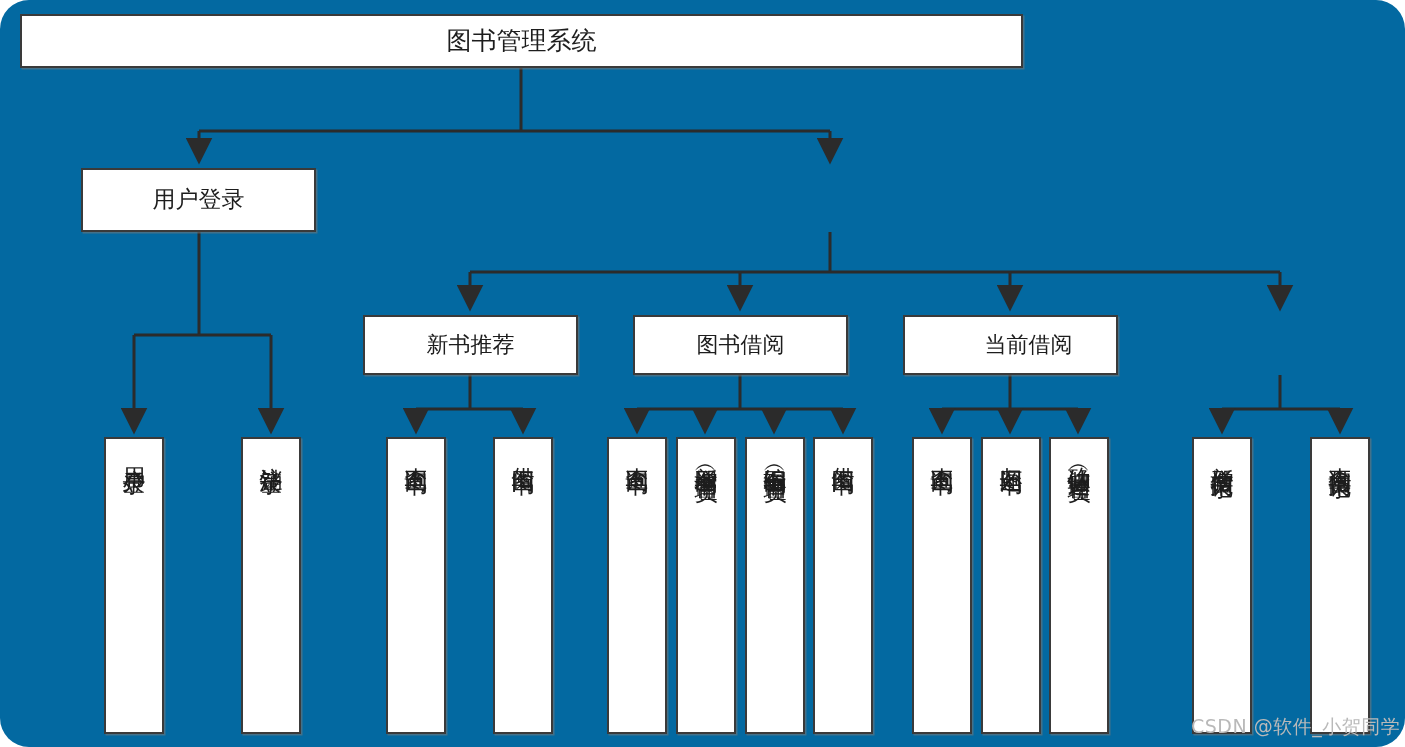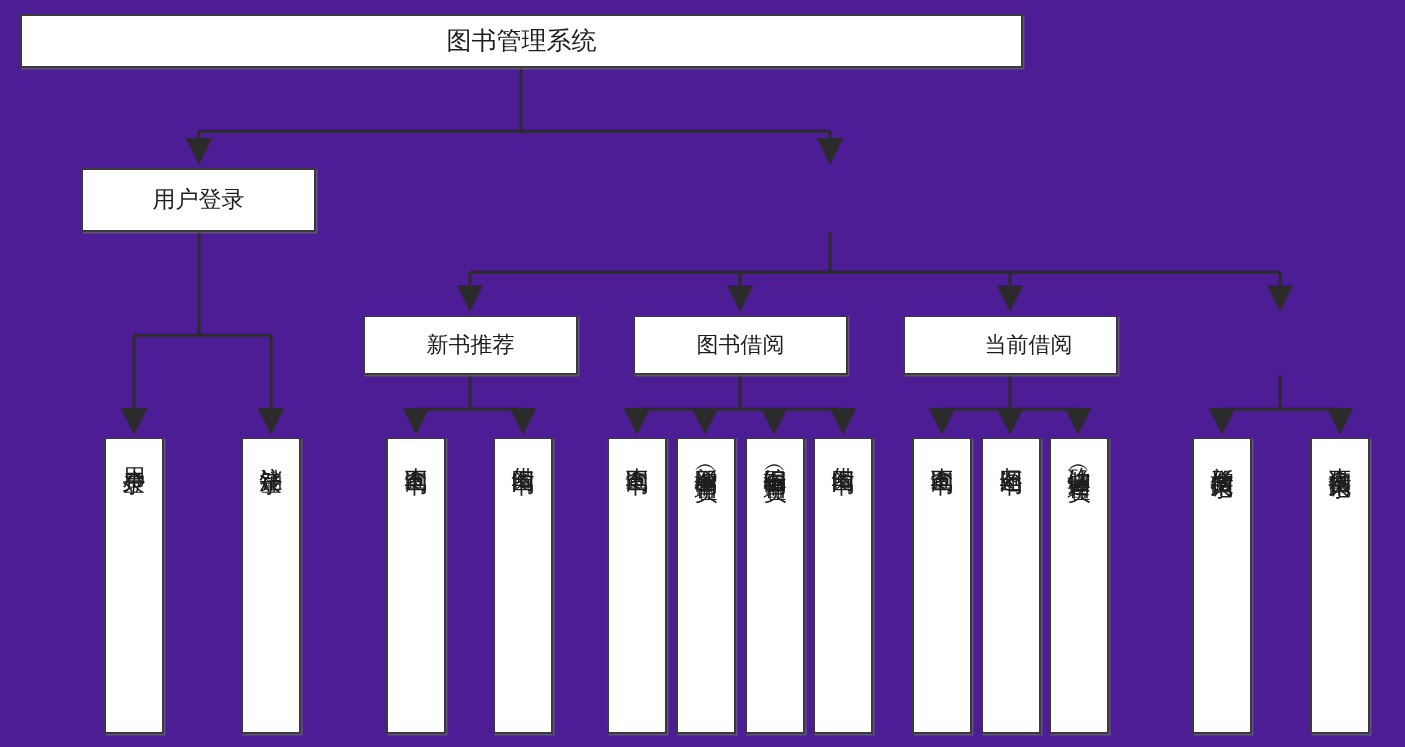--- a/index.html
+++ b/index.html
@@ -8,22 +8,23 @@
     padding: 0;
     background: #ffffff;
   }
   body {
     font-family: "DejaVu Sans", "Liberation Sans", sans-serif;
   }
   #diagram-root {
     position: relative;
     width: 1405px;
     height: 747px;
-    background: #4c1d95;
+    background: #0369a1;
     overflow: hidden;
+    border-radius: 29px;
   }
   #edge-layer {
     position: absolute;
     left: 0;
     top: 0;
     width: 1405px;
     height: 747px;
     pointer-events: none;
   }
   .node {
@@ -199,14 +200,15 @@
   </div>
 
   <div class="node leaf" style="left:1192px; top:437px; width:60px; height:297px;">
     <span class="label">新增借阅记录</span>
   </div>
 
   <div class="node leaf" style="left:1310px; top:437px; width:60px; height:297px;">
     <span class="label">查询借阅记录</span>
   </div>
 
+  <div id="watermark">CSDN @软件_小贺同学</div>
 
 </div>
 
 </body></html>

